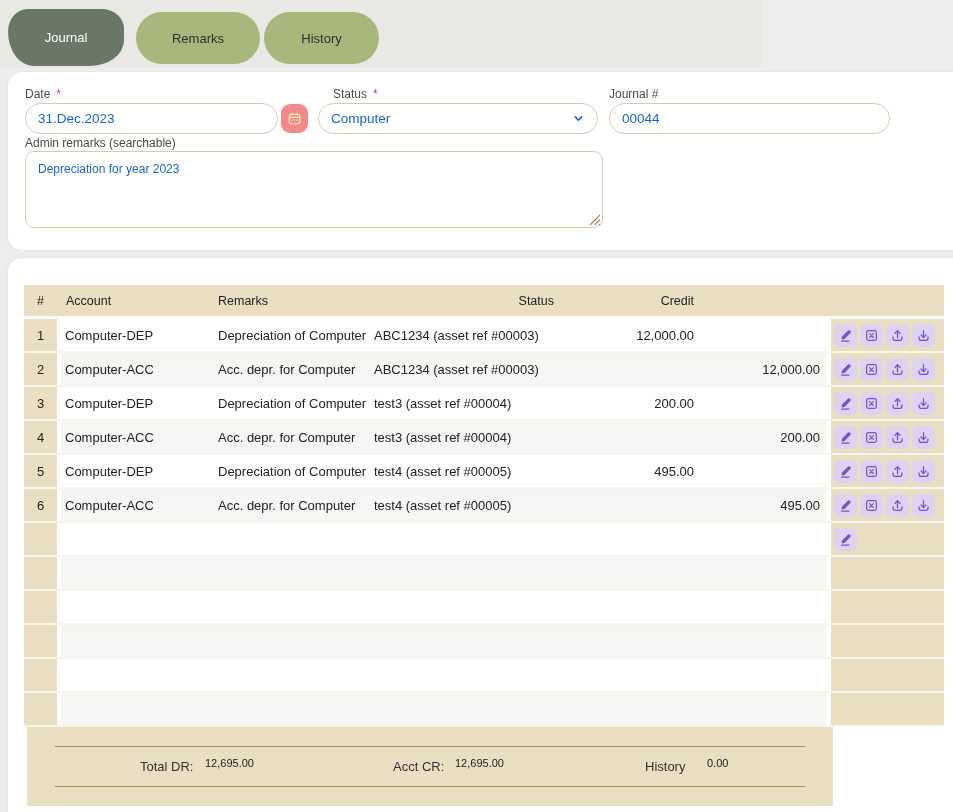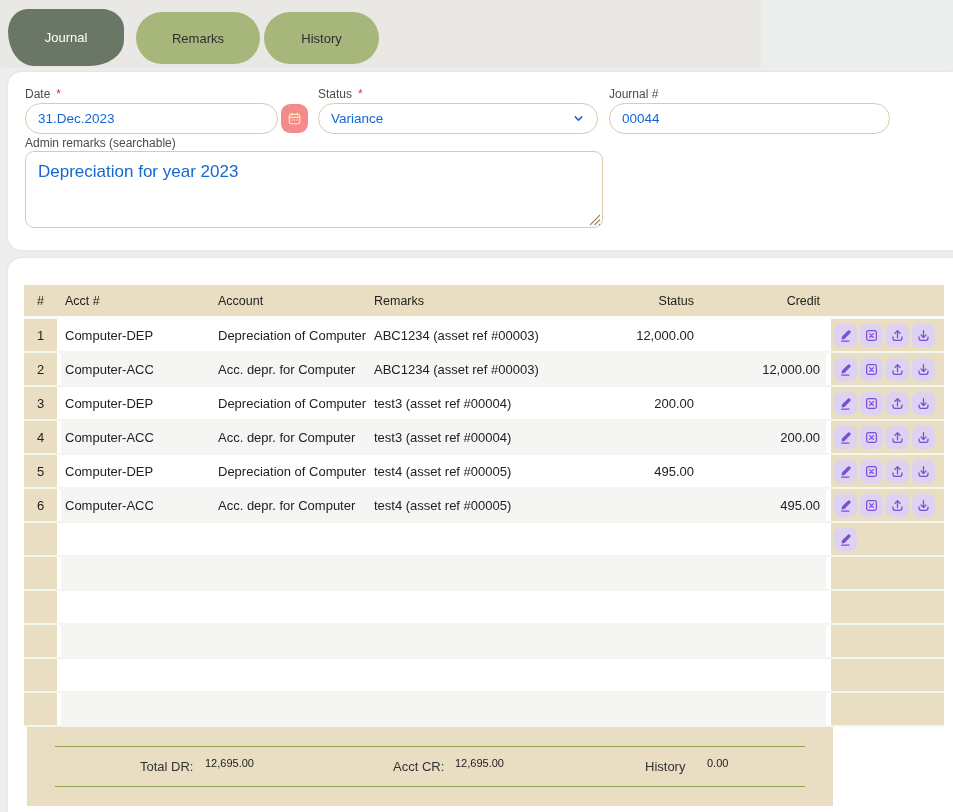--- a/index.html
+++ b/index.html
@@ -25,28 +25,28 @@
   .req{color:#e03535;margin-left:6px;font-size:12px;}
   .inp{position:absolute;height:31px;border:1px solid #dec9ae;border-radius:16px;background:#fff;
        color:#1467d2;font-size:13.5px;font-family:"Liberation Sans",sans-serif;
        padding:0 12px;box-sizing:border-box;outline:none;}
   input.inp{line-height:29px;}
   .f-date-lbl{left:17px;top:15px;}
   .f-date{left:17px;top:31px;width:253px;}
   .cal-btn{position:absolute;left:273px;top:32px;width:27px;height:29px;border:none;border-radius:9px;
        background:#f48a8c;color:#f8eeb2;display:flex;align-items:center;justify-content:center;
        cursor:pointer;padding:0;}
-  .f-status-lbl{left:310px;top:15px;}
+  .f-status-lbl{left:325px;top:15px;}
   .f-status{left:310px;top:31px;width:280px;display:flex;align-items:center;justify-content:space-between;cursor:pointer;}
   .f-status .chev{width:13px;height:13px;color:#1467d2;flex:0 0 auto;}
   .f-journal-lbl{left:601px;top:15px;text-align:center;}
   .f-journal{left:601px;top:31px;width:281px;}
   .f-remarks-lbl{left:17px;top:64px;}
   .txtarea{position:absolute;left:17px;top:79px;width:578px;height:77px;border:1px solid #dec9ae;
-       border-radius:9px;color:#1467d2;font-size:17px;font-family:"Liberation Sans",sans-serif;
+       border-radius:9px;color:#1467d2;font-size:12px;font-family:"Liberation Sans",sans-serif;
        padding:10px 12px;box-sizing:border-box;resize:none;background:#fff;outline:none;}
   .grip{position:absolute;left:581px;top:142px;width:12px;height:12px;color:#a3876a;cursor:nwse-resize;}
 
   
   .table{position:absolute;left:16px;top:27px;width:920px;}
   .trow{display:grid;grid-template-columns:33px 4px 152px 156px 191px 140px 126px 5px 113px;}
   .thead{height:31px;background:#e9ddc2;border-bottom:3px solid #fcfcf9;font-size:12.5px;color:#222;}
   .tbody-row{height:34px;box-sizing:border-box;border-bottom:2px solid #f3f6ed;font-size:13px;color:#222;}
   .c{display:flex;align-items:center;height:100%;overflow:hidden;white-space:nowrap;}
   .c-num{background:#e9ddc2;justify-content:center;}
@@ -138,21 +138,21 @@
     <button class="cal-btn">
       <svg class="ic">
           <use href="#i-cal"></use>
         </svg>
     </button>
 
     <div class="lbl f-status-lbl">
       <span>Status</span><span class="req">*</span>
     </div>
     <div class="inp f-status">
-      <span>Variance</span>
+      <span>Computer</span>
       <svg class="chev">
           <use href="#i-chev"></use>
         </svg>
     </div>
 
     <div class="lbl f-journal-lbl">
       <span>Journal #</span>
     </div>
     <input class="inp f-journal" type="text" value="00044" style="">
 
@@ -164,21 +164,20 @@
         <use href="#i-grip"></use>
       </svg>
   </div>
 
   <div class="card card-table">
     <div class="table">
 
       <div class="trow thead">
         <div class="c c-num">#</div>
         <div class="c gapc"></div>
-        <div class="c c-acct">Acct #</div>
         <div class="c c-account">Account</div>
         <div class="c c-remarks">Remarks</div>
         <div class="c c-debit">Status</div>
         <div class="c c-credit">Credit</div>
         <div class="c gapc"></div>
         <div class="c c-actions"></div>
       </div>
 
       <div class="trow tbody-row odd">
         <div class="c c-num">1</div>

